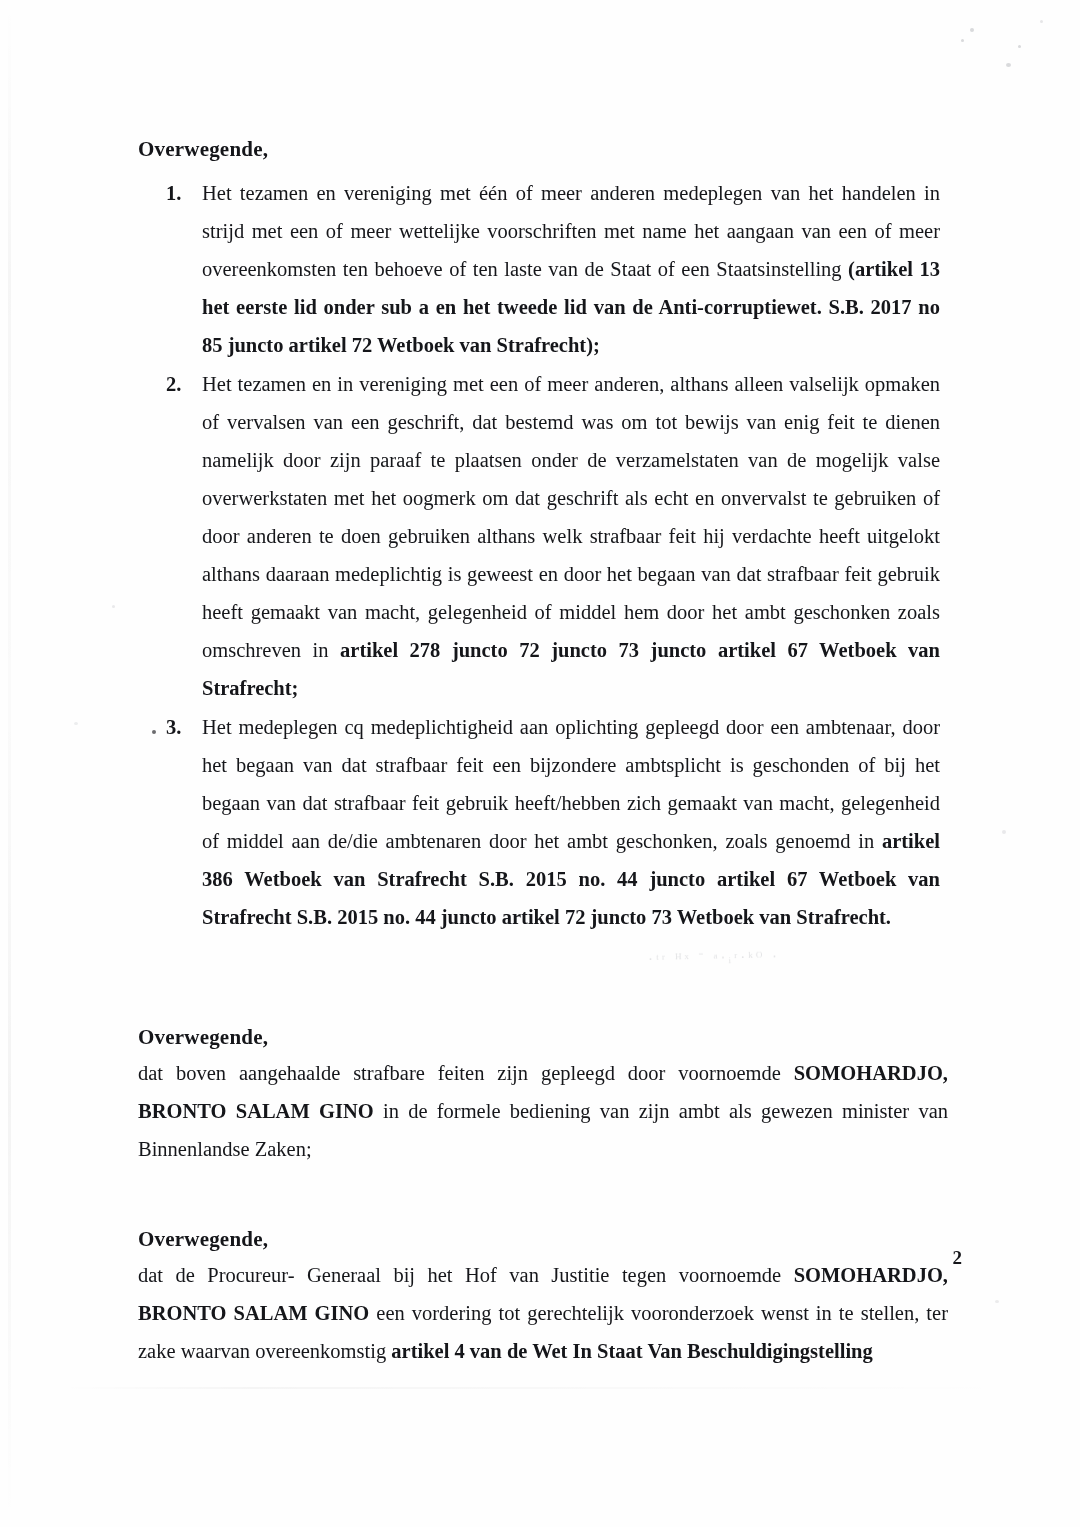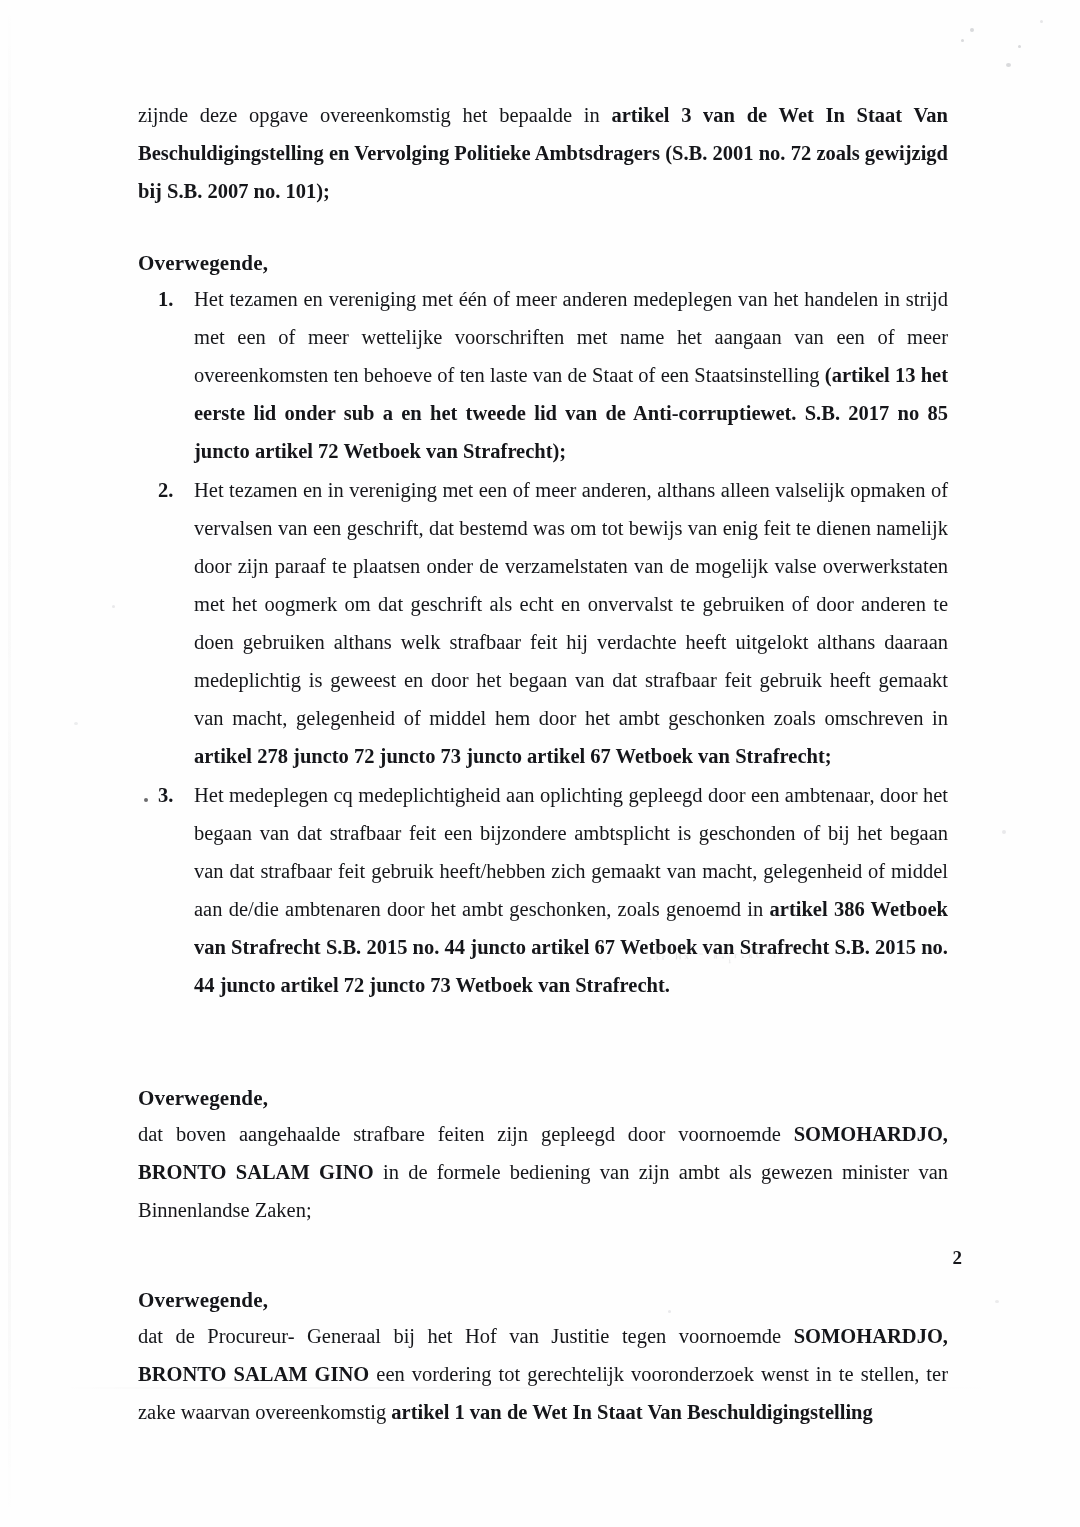--- a/index.html
+++ b/index.html
@@ -58,21 +58,21 @@
     font-weight: bold;
     font-size: 21px;
     line-height: 34px;
     text-align: left;
     letter-spacing: 0.2px;
   }
   .gap-lg { height: 36px; }
   .gap-md { height: 22px; }
   .gap-xl { height: 54px; }
   ol.charges {
-    margin: 0;
+    margin: 8px;
     padding: 0 0 0 56px;
     list-style: none;
     counter-reset: charge;
   }
   ol.charges > li {
     position: relative;
     counter-increment: charge;
     padding-left: 0;
     margin-bottom: 1px;
   }
@@ -144,21 +144,20 @@
   <div class="speck" style="left:112px; top:605px; width:3px; height:3px; opacity:0.3;"></div>
   <div class="speck" style="left:74px; top:722px; width:4px; height:3px; opacity:0.25;"></div>
   <div class="speck" style="left:1002px; top:830px; width:4px; height:4px; opacity:0.3;"></div>
   <div class="speck" style="left:668px; top:1310px; width:3px; height:3px; opacity:0.3;"></div>
   <div class="speck" style="left:995px; top:1300px; width:4px; height:3px; opacity:0.28;"></div>
 
   <div class="smudge">·ᵗʳ  ᴴˣ ⁻  ᵃ·ᵢʳ·ᵏᴼ ·</div>
 
   <div class="content">
 
-    <p><span>zijnde deze opgave overeenkomstig het bepaalde in </span><b>artikel 3 van de Wet In Staat Van Beschuldigingstelling en Vervolging Politieke Ambtsdragers (S.B. 2001 no. 72 zoals gewijzigd bij S.B. 2007 no. 101);</b></p>
 
     <div class="gap-lg"></div>
 
     <div class="head">Overwegende,</div>
 
     <ol class="charges">
       <li>
         <span>Het tezamen en vereniging met één of meer anderen medeplegen van het handelen in strijd met een of meer wettelijke voorschriften met name het aangaan van een of meer overeenkomsten ten behoeve of ten laste van de Staat of een Staatsinstelling </span><b>(artikel 13 het eerste lid onder sub a en het tweede lid van de Anti-corruptiewet. S.B. 2017 no 85 juncto artikel 72 Wetboek van Strafrecht);</b>
       </li>
       <li>
@@ -171,19 +170,19 @@
 
     <div class="gap-xl"></div>
     <div class="gap-md"></div>
 
     <div class="head">Overwegende,</div>
     <p><span>dat boven aangehaalde strafbare feiten zijn gepleegd door voornoemde </span><b>SOMOHARDJO, BRONTO SALAM GINO</b><span> in de formele bediening van zijn ambt als gewezen minister van Binnenlandse Zaken;</span></p>
 
     <div class="gap-xl"></div>
 
     <div class="head">Overwegende,</div>
-    <p><span>dat de Procureur- Generaal bij het Hof van Justitie tegen voornoemde </span><b>SOMOHARDJO, BRONTO SALAM GINO</b><span> een vordering tot gerechtelijk vooronderzoek wenst in te stellen, ter zake waarvan overeenkomstig </span><b>artikel 1 van de Wet In Staat Van Beschuldigingstelling</b></p>
+    <p><span>dat de Procureur- Generaal bij het Hof van Justitie tegen voornoemde </span><b>SOMOHARDJO, BRONTO SALAM GINO</b><span> een vordering tot gerechtelijk vooronderzoek wenst in te stellen, ter zake waarvan overeenkomstig </span><b>artikel 4 van de Wet In Staat Van Beschuldigingstelling</b></p>
 
   </div>
 
   <div class="page-number">2</div>
 
 </div>
 
 </body></html>

